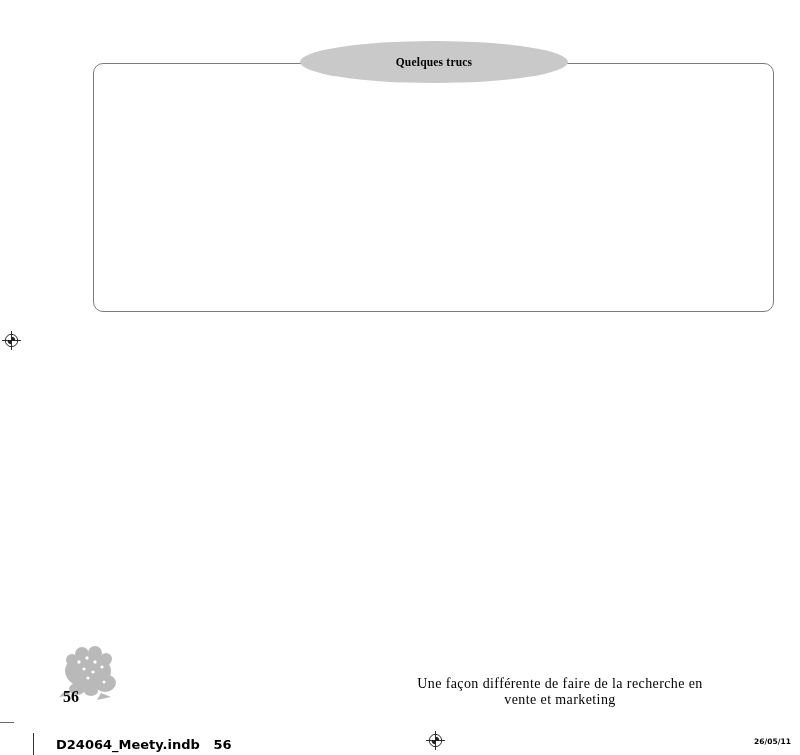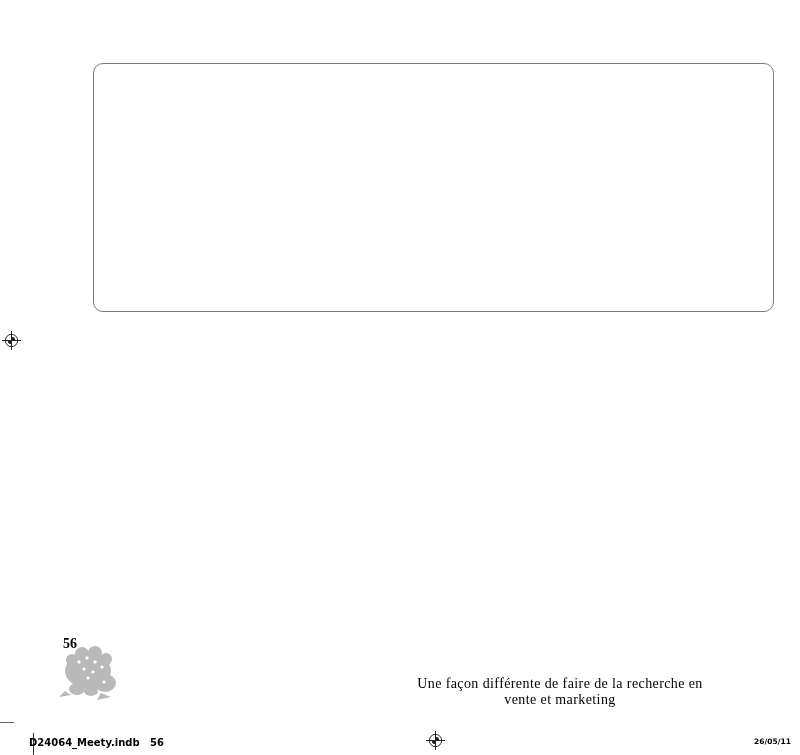--- a/index.html
+++ b/index.html
@@ -51,53 +51,56 @@
   }
   .bullet-marker::before { content: "\2022"; }
   .bullet-text { flex: 1 1 auto; }
 
   
   .regmark { position: absolute; width: 19px; height: 19px; }
 
   
   .frog { position: absolute; left: 57px; top: 645px; width: 62px; height: 56px; }
   .page-number {
-    position: absolute; left: 63px; top: 636px;
-    font-weight: bold; font-size: 14px;
+    position: absolute; left: 63px; top: 688px;
+    font-weight: bold; font-size: 16px;
     z-index: 2;
   }
 
   
   .footer-title {
     position: absolute; left: 410px; top: 676px; width: 300px;
     text-align: center;
     font-weight: normal; font-size: 14px; letter-spacing: 0.4px;
   }
 
   
   .slug-hline { position: absolute; left: 0; top: 722px; width: 14px; height: 1px; background: #666; }
   .slug-vline { position: absolute; left: 33px; top: 733px; width: 1px; height: 22px; background: #333; }
   .slug-file {
-    position: absolute; left: 29px; top: 737px;
+    position: absolute; left: 56px; top: 737px;
     font-family: "DejaVu Sans", "Liberation Sans", sans-serif;
-    font-size: 10px; font-weight: bold; white-space: pre;
+    font-size: 13px; font-weight: bold; white-space: pre;
   }
   .slug-date {
     position: absolute; left: 750px; top: 737px; width: 45px; text-align: center;
     font-family: "DejaVu Sans", "Liberation Sans", sans-serif;
     font-size: 7.5px; font-weight: bold;
   }
 </style>
 </head>
 <body>
 
 <div class="sheet">
 
   <div class="tips-box"></div>
 
+  <div class="tab-ellipse">
+    <span class="tab-label">Quelques trucs</span>
+  </div>
 
   <div class="section-title" style="left:108px; top:103px;">À faire</div>
 
   <div class="bullets" style="left:110px; top:131px;">
     <div class="bullet-row">
       <span class="bullet-marker"></span>
       <span class="bullet-text">Donnez un nom à votre modèle.</span>
     </div>
     <div class="bullet-row">
       <span class="bullet-marker"></span>

